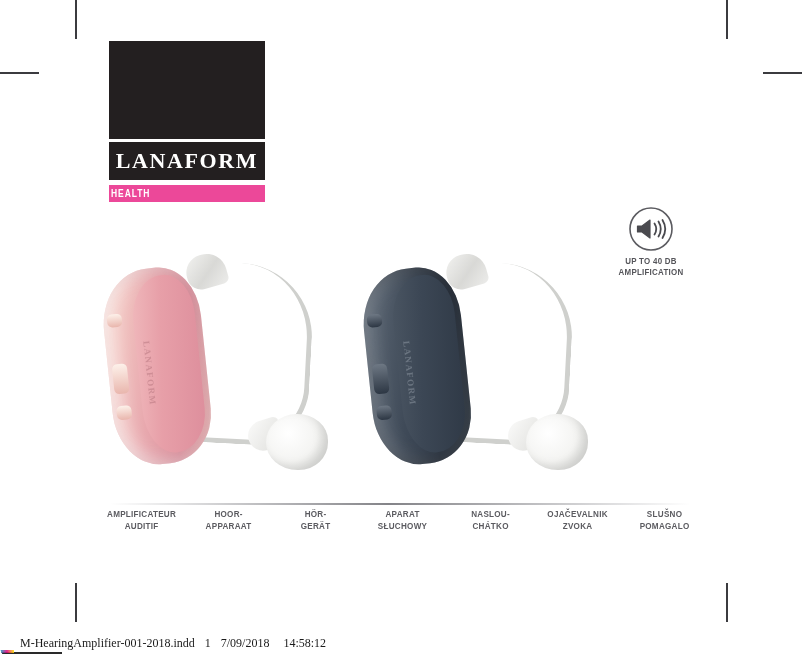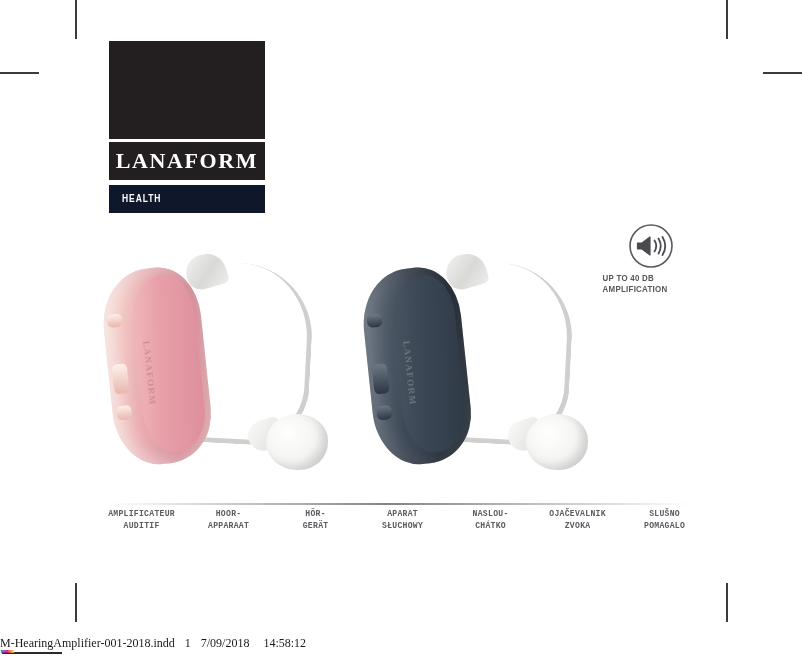--- a/index.html
+++ b/index.html
@@ -68,25 +68,25 @@
     color: #ffffff;
     font-family: "Liberation Serif", serif;
     font-size: 22px;
     font-weight: 700;
     letter-spacing: 1.6px;
     line-height: 1;
   }
   .logo-health {
     margin-top: 5px;
     width: 156px;
-    height: 28px;
-    background: #0f172a;
+    height: 17px;
+    background: #ec4899;
     display: flex;
     align-items: center;
-    padding-left: 13px;
+    padding-left: 2px;
     box-sizing: border-box;
   }
   .logo-health span {
     color: #ffffff;
     font-size: 10px;
     font-weight: 700;
     letter-spacing: 1.1px;
     line-height: 1;
     transform: scaleX(0.85);
     transform-origin: left center;
@@ -214,22 +214,23 @@
     transform-origin: left top;
     white-space: nowrap;
   }
   .product-pink .dev-brand { color: rgba(170,105,115,.42); }
   .product-dark .dev-brand { color: rgba(225,232,240,.26); }
 
   
   .features {
     position: absolute;
     left: 520px;
-    top: 223px;
+    top: 206px;
     width: 110px;
+    text-align: center;
   }
   .feature { margin-bottom: 13px; }
   .feature-icon { display: block; margin: 0 auto 4px; }
   .feature-label {
     color: #55555a;
     font-size: 9px;
     font-weight: 700;
     line-height: 1.25;
     letter-spacing: .3px;
     transform: scaleX(0.88);
@@ -253,21 +254,20 @@
   .divider-wrap .divider { top: 0; }
 
   
   .langs {
     position: absolute;
     left: 22px;
     top: 508px;
     width: 610px;
     display: flex;
     justify-content: space-between;
-    font-family: Liberation Mono, monospace;
   }
   .lang {
     flex: 1 1 0;
     text-align: center;
     color: #5b5b60;
     font-size: 9px;
     font-weight: 700;
     line-height: 1.35;
     letter-spacing: .3px;
   }
@@ -275,20 +275,21 @@
 
   
   .slug {
     position: absolute;
     left: 0px;
     top: 636px;
     color: #1a1a1a;
     font-family: "Liberation Serif", serif;
     font-size: 12px;
     white-space: nowrap;
+    padding-left: 20px;
   }
   .slug b { font-weight: 400; }
   .slug .sp1 { display: inline-block; width: 10px; }
   .slug .sp2 { display: inline-block; width: 14px; }
   .slug-rule {
     position: absolute;
     left: 0px;
     top: 652px;
     width: 62px;
     height: 2px;

